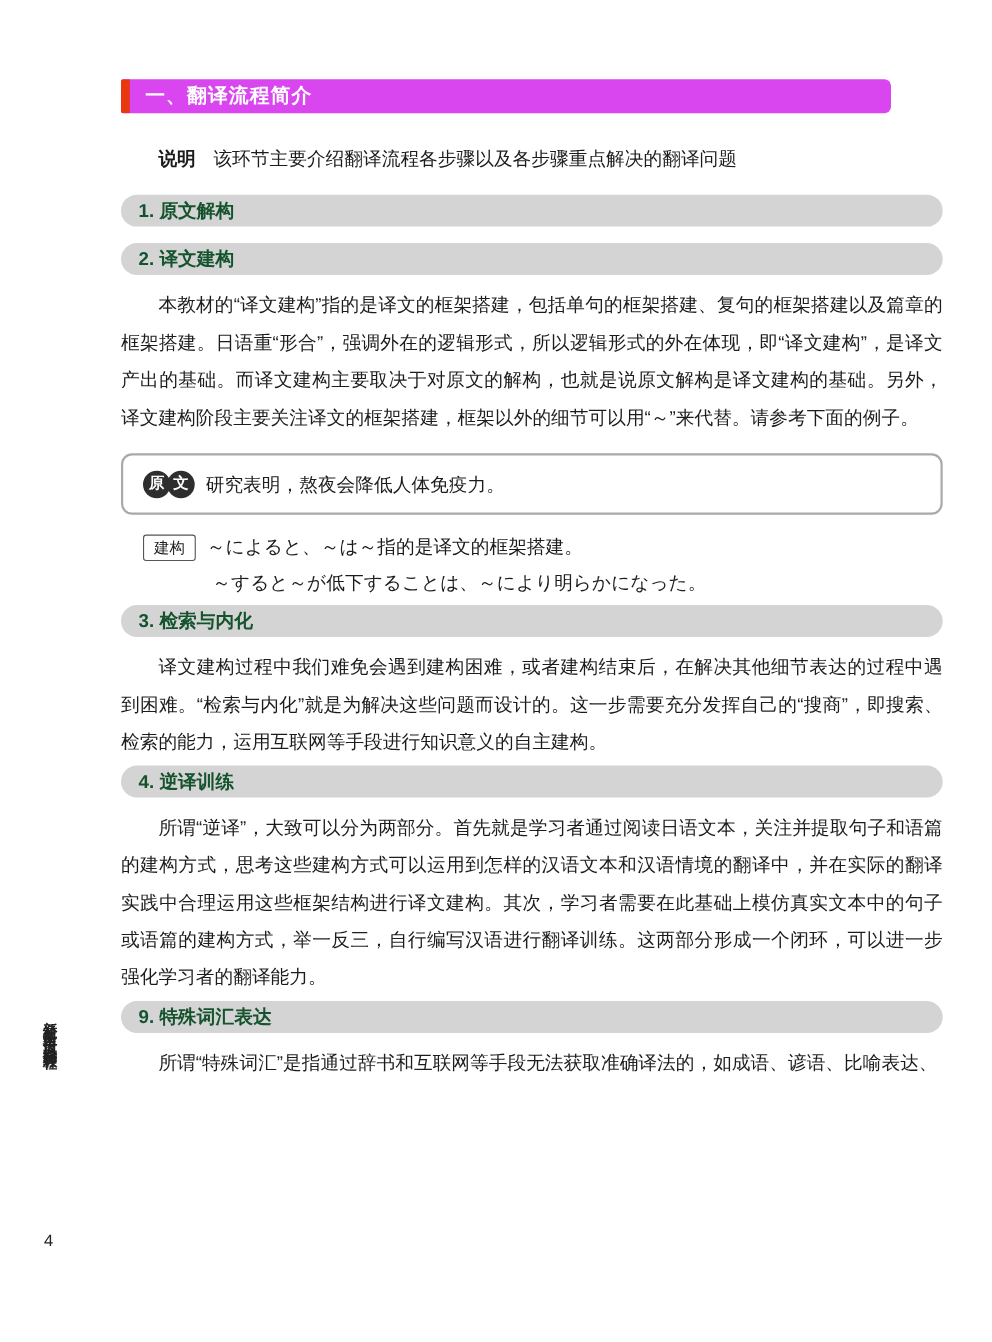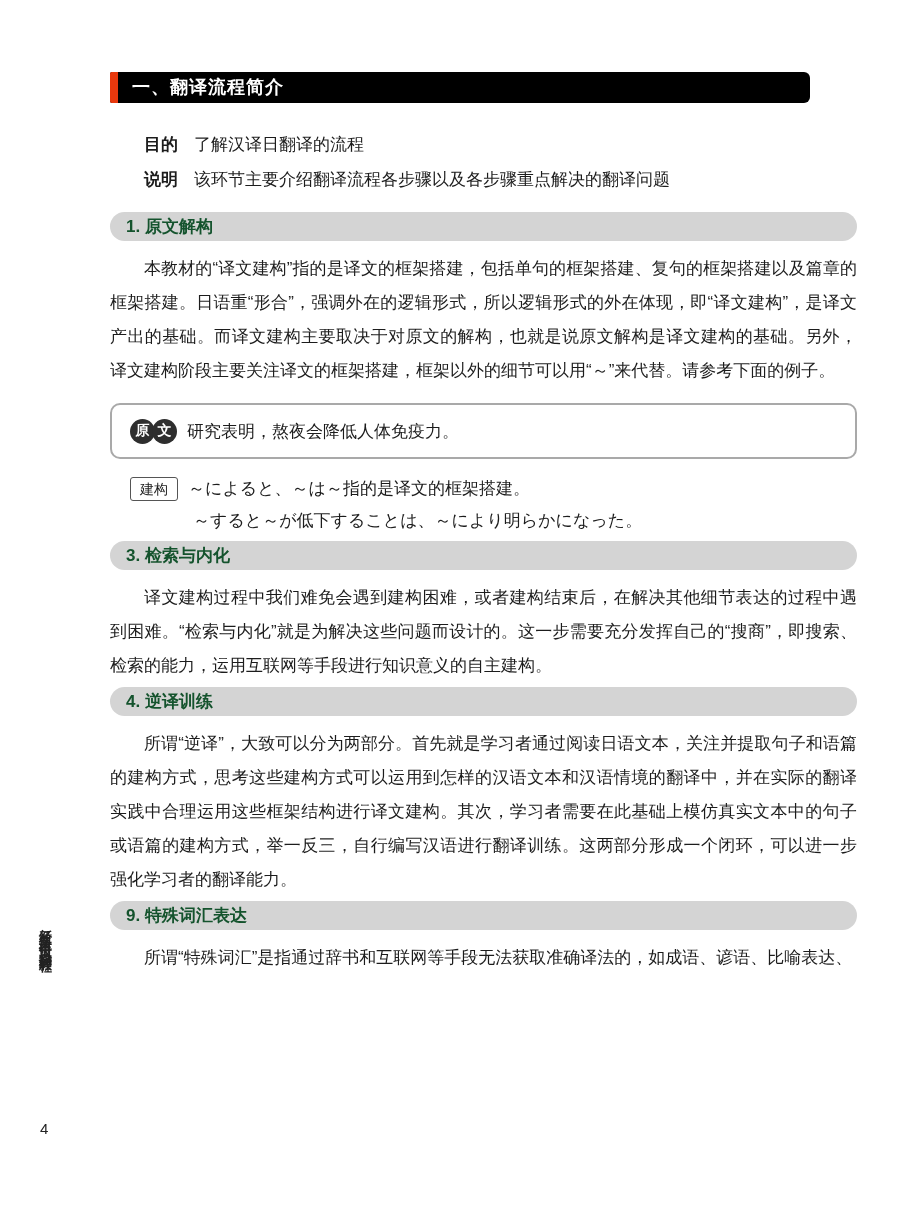--- a/index.html
+++ b/index.html
@@ -21,21 +21,21 @@
     left: 110px;
     top: 72px;
     width: 747px;
   }
   
   .main-header {
     display: flex;
     align-items: stretch;
     width: 700px;
     height: 31px;
-    background: #000000;
+    background: #d946ef;
     border-radius: 2px 6px 6px 2px;
     overflow: hidden;
   }
   .main-header .accent {
     width: 8px;
     background: #e8380d;
     flex: 0 0 auto;
   }
   .main-header .title {
     color: #ffffff;
@@ -161,29 +161,27 @@
   <div class="page-number">4</div>
 
   <div class="content">
 
     <div class="main-header">
       <span class="accent"></span>
       <span class="title">一、翻译流程简介</span>
     </div>
 
     <p class="label-line">
-      <b>目的</b><span>了解汉译日翻译的流程</span>
-    </p>
-    <p class="label-line">
       <b>说明</b><span>该环节主要介绍翻译流程各步骤以及各步骤重点解决的翻译问题</span>
     </p>
 
 
     <div class="pill">1. 原文解构</div>
 
+    <div class="pill">2. 译文建构</div>
     <p class="body">本教材的“译文建构”指的是译文的框架搭建，包括单句的框架搭建、复句的框架搭建以及篇章的框架搭建。日语重“形合”，强调外在的逻辑形式，所以逻辑形式的外在体现，即“译文建构”，是译文产出的基础。而译文建构主要取决于对原文的解构，也就是说原文解构是译文建构的基础。另外，译文建构阶段主要关注译文的框架搭建，框架以外的细节可以用“～”来代替。请参考下面的例子。</p>
 
     <div class="example-box">
       <span class="badge">
         <span class="char">原</span>
         <span class="char">文</span>
       </span>
       <span class="source-text">研究表明，熬夜会降低人体免疫力。</span>
     </div>
 

